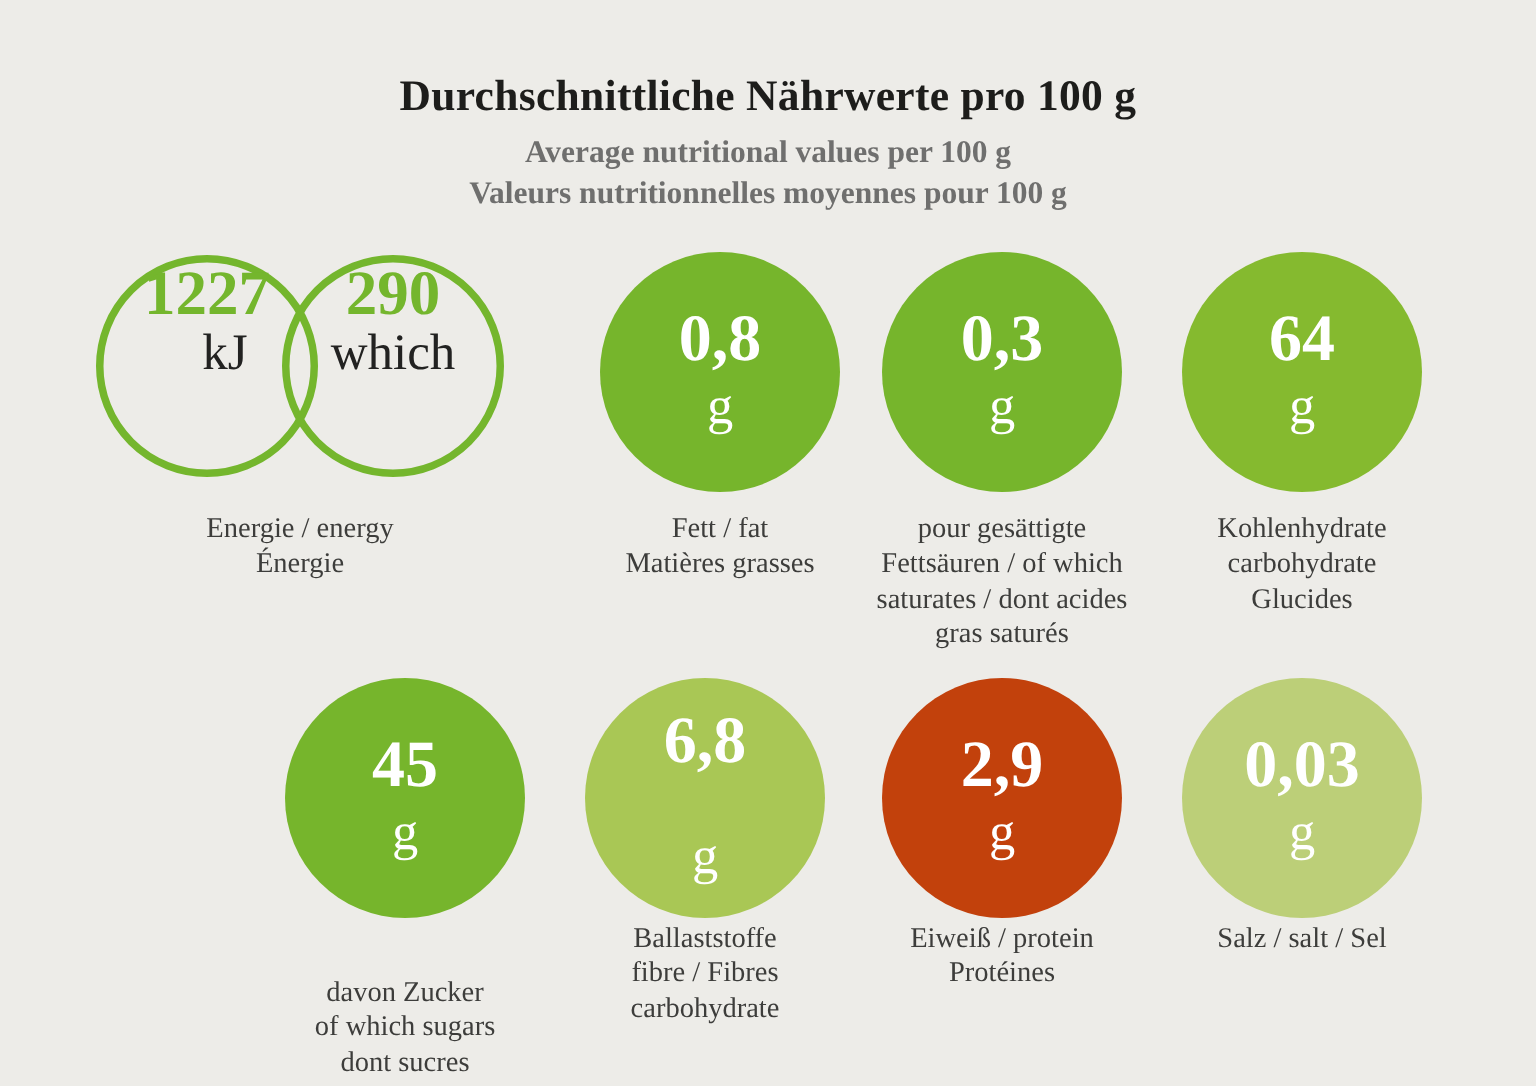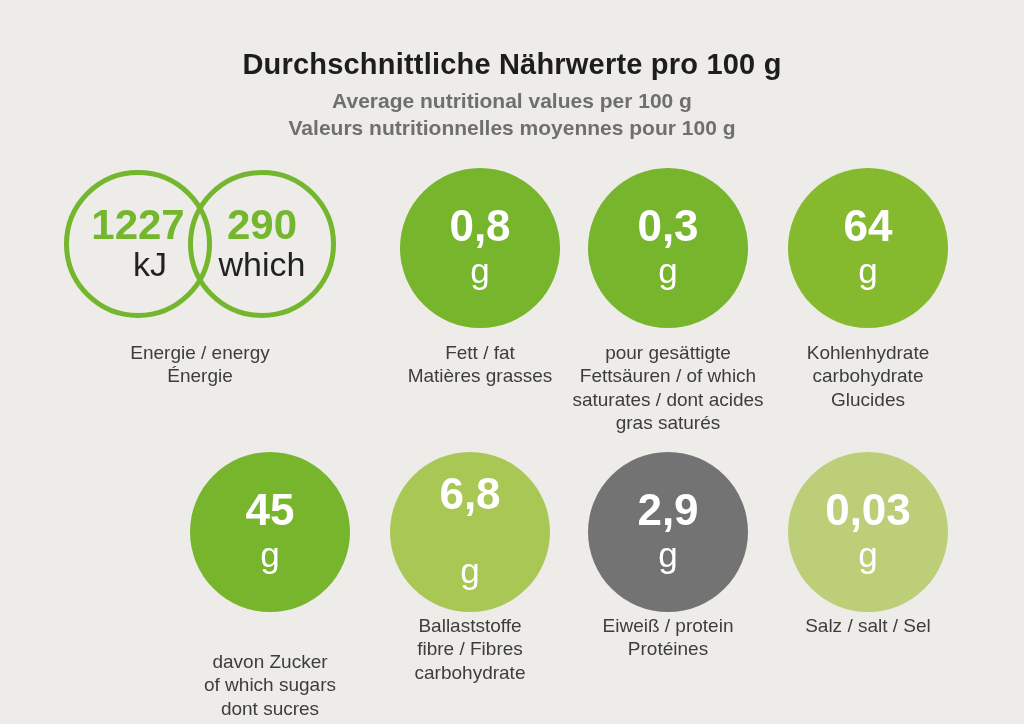--- a/index.html
+++ b/index.html
@@ -5,20 +5,21 @@
   * { margin: 0; padding: 0; box-sizing: border-box; }
   html, body { width: 1024px; height: 724px; }
   body {
     font-family: "Liberation Sans", sans-serif;
     overflow: hidden;
   }
   .canvas {
     position: relative;
     width: 1024px;
     height: 724px;
+    font-family: Liberation Serif, serif;
   }
   .header {
     position: absolute;
     top: 48px;
     left: 0;
     width: 1024px;
     text-align: center;
   }
   .title {
     font-size: 29px;
@@ -34,21 +35,20 @@
   
   .ring {
     position: absolute;
     width: 148px;
     height: 148px;
     border-radius: 50%;
     border: 5px solid #74b62d;
     display: flex;
     flex-direction: column;
     align-items: center;
-    justify-content: center;
     background: transparent;
   }
   .ring .big {
     font-size: 42px;
     font-weight: 700;
     line-height: 1.0;
   }
   .ring .unit {
     font-size: 34px;
     font-weight: 400;
@@ -153,21 +153,21 @@
   <div class="disc" style="left: 390px; top: 452px; background-color: rgb(169, 199, 85); gap: 32px;">
     <div class="big">6,8</div>
     <div class="unit">g</div>
   </div>
   <div class="caption" style="left: 350px; top: 614px; color: rgb(61, 61, 59);">
     <div>Ballaststoffe</div>
     <div>fibre / Fibres</div>
     <div>carbohydrate</div>
   </div>
 
-  <div class="disc" style="left: 588px; top: 452px; background-color: #737373;">
+  <div class="disc" style="left: 588px; top: 452px; background-color: #c2410c;">
     <div class="big">2,9</div>
     <div class="unit">g</div>
   </div>
   <div class="caption" style="left: 548px; top: 614px; color: rgb(61, 61, 59);">
     <div>Eiweiß / protein</div>
     <div>Protéines</div>
   </div>
 
   <div class="disc" style="left: 788px; top: 452px; background-color: rgb(188, 207, 120);">
     <div class="big">0,03</div>

